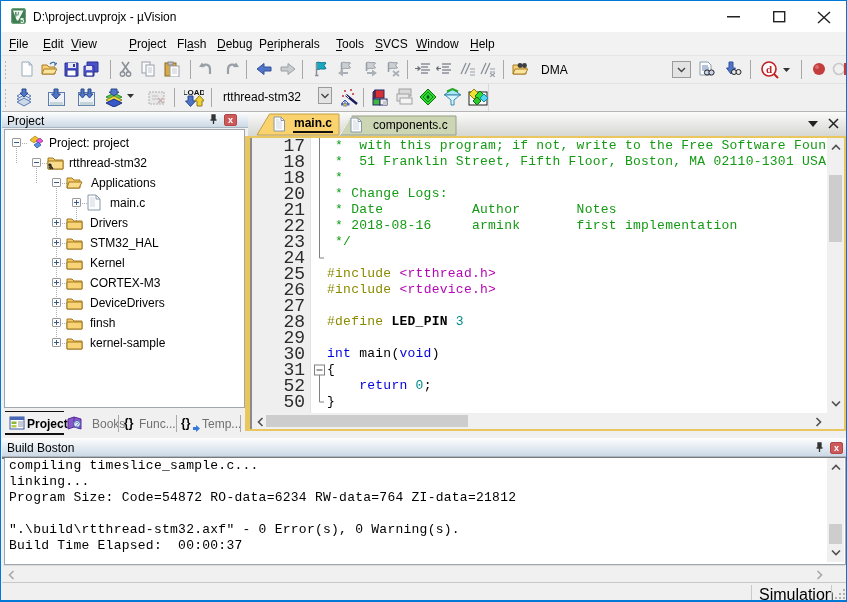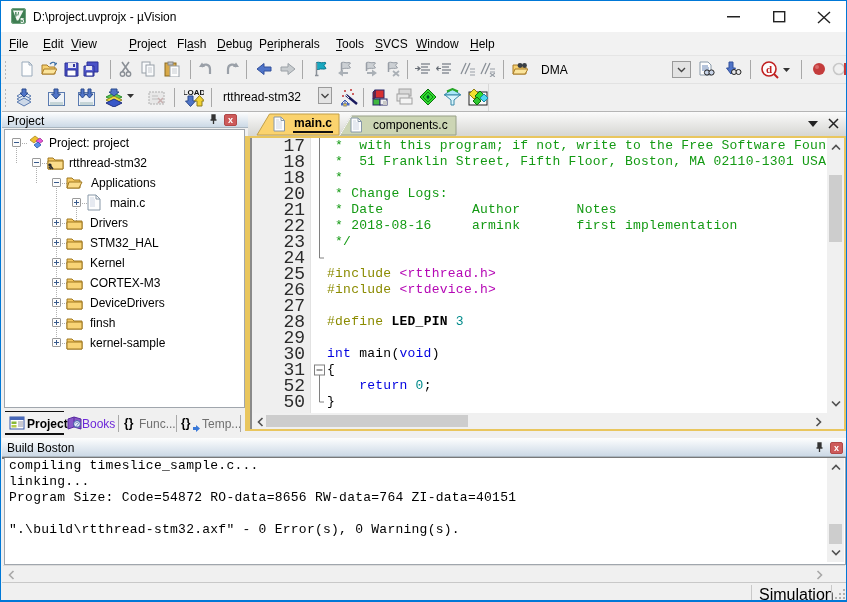--- a/index.html
+++ b/index.html
@@ -468,21 +468,21 @@
             <rect x="2.5" y="9" width="5" height="2.5" fill="#b8cc48"></rect>
             <path d="M9 6 H14 M9 8 H14 M9 10 H14" stroke="#889" stroke-width="0.9"></path>
           </svg>
         <span style="position:absolute;left:25px;top:8px;font-weight:bold">Project</span>
         <svg style="position:absolute;left:64px;top:7px" width="17" height="15">
             <path d="M2 3 L8 1 L15 3 V13 L8 11 L2 13 Z" fill="#8858c8" stroke="#5828a0"></path>
             <path d="M8 1 V11" stroke="#5828a0"></path>
             <circle cx="11" cy="8" r="3.4" fill="#e8eef8" stroke="#3858a8"></circle>
             <text x="11" y="11" font-size="7" fill="#3858a8" text-anchor="middle" font-family="Liberation Sans">?</text>
           </svg>
-        <span style="position:absolute;left:80px;top:8px;color:#6d28d9">Books</span>
+        <span style="position:absolute;left:90px;top:8px;color:#737373">Books</span>
         <div style="position:absolute;left:116px;top:6px;width:1px;height:17px;background:#a8a8a8"></div>
         <span style="position:absolute;left:122px;top:7px;font-weight:bold;font-size:12px">{}</span>
         <span style="position:absolute;left:137px;top:8px;color:#707070">Func...</span>
         <div style="position:absolute;left:174px;top:6px;width:1px;height:17px;background:#a8a8a8"></div>
         <span style="position:absolute;left:179px;top:7px;font-weight:bold;font-size:12px">{}</span>
         <svg style="position:absolute;left:190px;top:15px" width="9" height="8">
             <path d="M1 3 H4 V1 L8 4.5 L4 8 V6 H1 Z" fill="#3878d8"></path>
           </svg>
         <span style="position:absolute;left:200px;top:8px;color:#707070">Temp...</span>
         <div style="position:absolute;left:238px;top:6px;width:1px;height:17px;background:#a8a8a8"></div>
@@ -583,22 +583,23 @@
           <div class="t" style="top:3px">Build Boston</div>
         <svg class="pinbtn" style="left:812px;top:4px" width="11" height="12">
             <path d="M4 1 H7 V6 H4 Z M2.5 6 H8.5 M5.5 6 V10" stroke="#333" stroke-width="1.3" fill="#333"></path>
           </svg>
         <div class="xbtn" style="left:828px;top:4px">x</div>
       </div>
       <div style="position:absolute;left:0;top:19px;width:844px;height:2px;background:#787878"></div>
       <div id="bobody">
         <div class="bol" style="top:16px">linking...</div>
         <div class="bol" style="top:0">compiling timeslice_sample.c...</div>
-        <div class="bol" style="top:32px">Program Size: Code=54872 RO-data=8656 RW-data=764 ZI-data=40151</div>
+        <div class="bol" style="top:32px">Program Size: Code=54872 RO-data=6234 RW-data=764 ZI-data=21812</div>
         <div class="bol" style="top:64px">".\build\rtthread-stm32.axf" - 0 Error(s), 0 Warning(s).</div>
+        <div class="bol" style="top:80px">Build Time Elapsed:  00:00:37</div>
         <div class="sbtrack" style="left:822px;top:0;width:17px;height:104px">
           <svg style="position:absolute;left:4px;top:6px" width="10" height="7">
               <path d="M1 5.5 L5 1.5 L9 5.5" fill="none" stroke="#505050" stroke-width="1.6"></path>
             </svg>
           <div class="sbthumb" style="left:2px;top:66px;width:13px;height:20px"></div>
           <svg style="position:absolute;left:4px;top:91px" width="10" height="7">
               <path d="M1 1.5 L5 5.5 L9 1.5" fill="none" stroke="#505050" stroke-width="1.6"></path>
             </svg>
         </div>
       </div>

